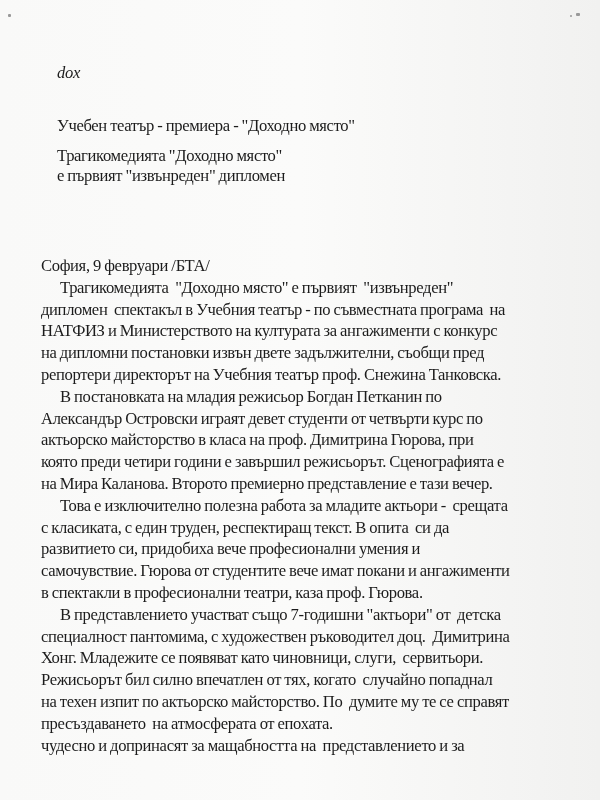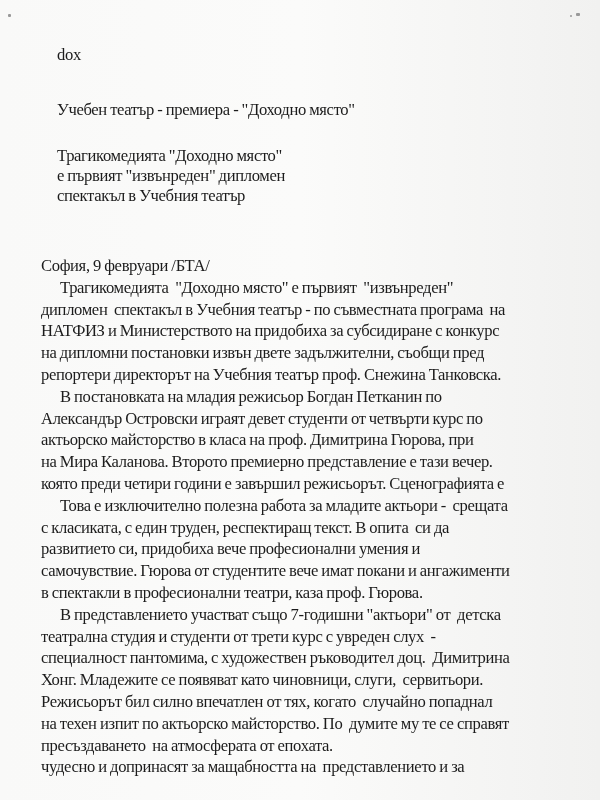--- a/index.html
+++ b/index.html
@@ -53,50 +53,48 @@
     .indent { padding-left: 19px; }
   </style>
 </head>
 <body>
 
 <div class="page">
   <span class="mark" style="left:8px;top:14px;"></span>
   <span class="mark" style="left:576px;top:13px;width:4px;"></span>
   <span class="mark" style="left:570px;top:15px;width:2px;height:2px;"></span>
 
-  <div class="abs" style="top:45px;">dox</div>
+  <div class="abs" style="top:63px;font-style:italic;">dox</div>
 
-  <div class="abs" style="top:100px;">Учебен театър - премиера - "Доходно място"</div>
+  <div class="abs" style="top:116px;">Учебен театър - премиера - "Доходно място"</div>
 
   <div class="abs headline-block" style="top:146px;">
     <span class="line">Трагикомедията "Доходно място"</span>
     <span class="line">е първият  "извънреден" дипломен</span>
-    <span class="line">спектакъл в Учебния театър</span>
   </div>
 
   <div class="body-block">
     <span class="line">София, 9 февруари /БТА/</span>
     <div id="body-lines">
         <span class="line indent">Трагикомедията  "Доходно място" е първият  "извънреден"</span>
         <span class="line">дипломен  спектакъл в Учебния театър - по съвместната програма  на</span>
-        <span class="line">НАТФИЗ и Министерството на придобиха за субсидиране с конкурс</span>
+        <span class="line">НАТФИЗ и Министерството на културата за ангажименти с конкурс</span>
         <span class="line">на дипломни постановки извън двете задължителни, съобщи пред</span>
         <span class="line">репортери директорът на Учебния театър проф. Снежина Танковска.</span>
         <span class="line indent">В постановката на младия режисьор Богдан Петканин по</span>
         <span class="line">Александър Островски играят девет студенти от четвърти курс по</span>
         <span class="line">актьорско майсторство в класа на проф. Димитрина Гюрова, при</span>
+        <span class="line">която преди четири години е завършил режисьорът. Сценографията е</span>
         <span class="line">на Мира Каланова. Второто премиерно представление е тази вечер.</span>
-        <span class="line">която преди четири години е завършил режисьорът. Сценографията е</span>
         <span class="line indent">Това е изключително полезна работа за младите актьори -  срещата</span>
         <span class="line">с класиката, с един труден, респектиращ текст. В опита  си да</span>
         <span class="line">развитието си, придобиха вече професионални умения и</span>
         <span class="line">самочувствие. Гюрова от студентите вече имат покани и ангажименти</span>
         <span class="line">в спектакли в професионални театри, каза проф. Гюрова.</span>
         <span class="line indent">В представлението участват също 7-годишни "актьори" от  детска</span>
-        <span class="line">театрална студия и студенти от трети курс с увреден слух  -</span>
         <span class="line">специалност пантомима, с художествен ръководител доц.  Димитрина</span>
         <span class="line">Хонг. Младежите се появяват като чиновници, слуги,  сервитьори.</span>
         <span class="line">Режисьорът бил силно впечатлен от тях, когато  случайно попаднал</span>
         <span class="line">на техен изпит по актьорско майсторство. По  думите му те се справят</span>
         <span class="line">пресъздаването  на атмосферата от епохата.</span>
         <span class="line">чудесно и допринасят за мащабността на  представлението и за</span>
       </div>
   </div>
 </div>
 

